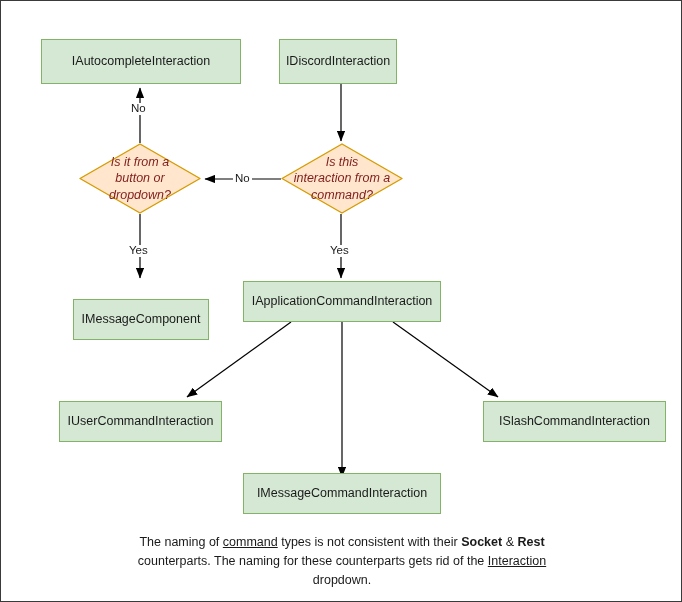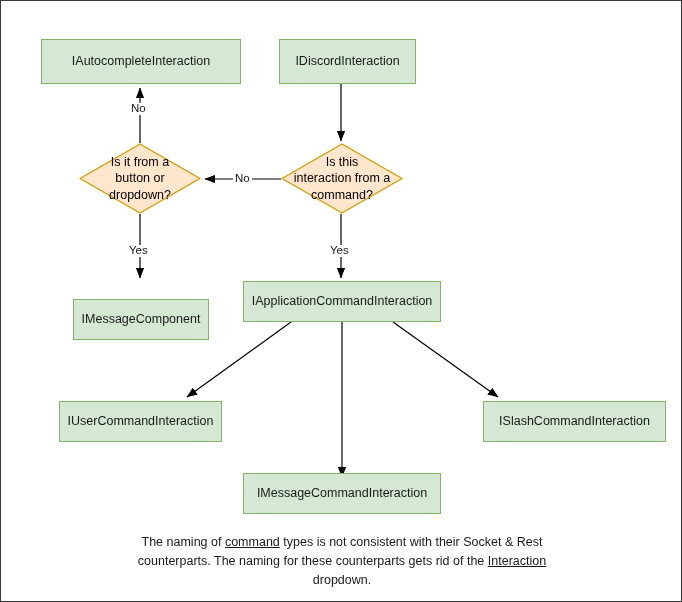--- a/index.html
+++ b/index.html
@@ -42,23 +42,24 @@
     font-size: 12.5px;
     line-height: 1.25;
     padding: 2px 6px;
   }
   .diamond {
     position: absolute;
     display: flex;
     align-items: center;
     justify-content: center;
     text-align: center;
-    color: #000000;
+    color: #7f1d1d;
     font-size: 12.5px;
     line-height: 1.3;
+    font-style: italic;
   }
   .diamond .dlabel {
     position: relative;
     z-index: 2;
     white-space: pre-line;
   }
   .diamond svg {
     position: absolute;
     left: 0;
     top: 0;
@@ -77,21 +78,21 @@
     position: absolute;
     left: 120px;
     top: 532px;
     width: 442px;
     text-align: center;
     font-size: 12.5px;
     line-height: 1.5;
     color: #1a1a1a;
   }
   #caption .u { text-decoration: underline; }
-  #caption .b { font-weight: normal; }
+  #caption .b { font-weight: bold; }
 </style>
 </head>
 <body>
 
 <div id="page">
 
   <svg id="diagram-svg" viewBox="0 0 682 602" xmlns="http://www.w3.org/2000/svg">
     <defs>
       <marker id="arrowhead" markerWidth="9" markerHeight="7" refX="8.5" refY="3.5" orient="auto" markerUnits="strokeWidth">
         <path d="M0,0 L9,3.5 L0,7 z" fill="#000000"></path>
@@ -112,21 +113,21 @@
 
     <line x1="341" y1="321" x2="341" y2="476" stroke="#000000" stroke-width="1.2" marker-end="url(#arrowhead)"></line>
 
     <line x1="392" y1="321" x2="497" y2="396" stroke="#000000" stroke-width="1.2" marker-end="url(#arrowhead)"></line>
   </svg>
 
   <div class="node-box" style="left:40px; top:38px; width:200px; height:45px;">
     <span>IAutocompleteInteraction</span>
   </div>
 
-  <div class="node-box" style="left:278px; top:38px; width:137px; height:45px;">
+  <div class="node-box" style="left:278px; top:38px; width:118px; height:45px;">
     <span>IDiscordInteraction</span>
   </div>
 
   <div class="diamond" style="left:78px; top:142px; width:122px; height:71px;">
     <svg width="122" height="71" viewBox="0 0 122 71" xmlns="http://www.w3.org/2000/svg">
       <polygon points="61,1 121,35.5 61,70 1,35.5" fill="#ffe6cc" stroke="#d79b00" stroke-width="1.4" stroke-linejoin="round"></polygon>
     </svg>
     <span class="dlabel">Is it from a
 button or
 dropdown?</span>

